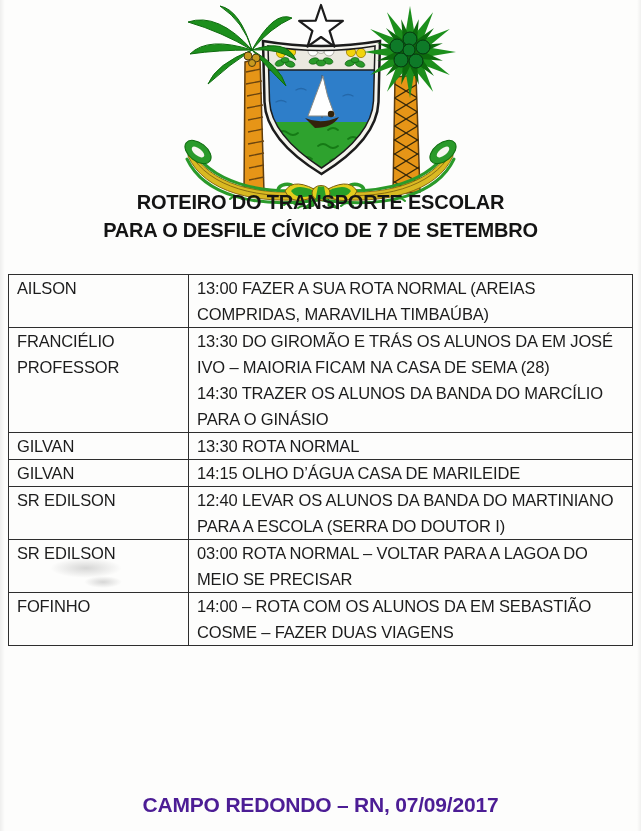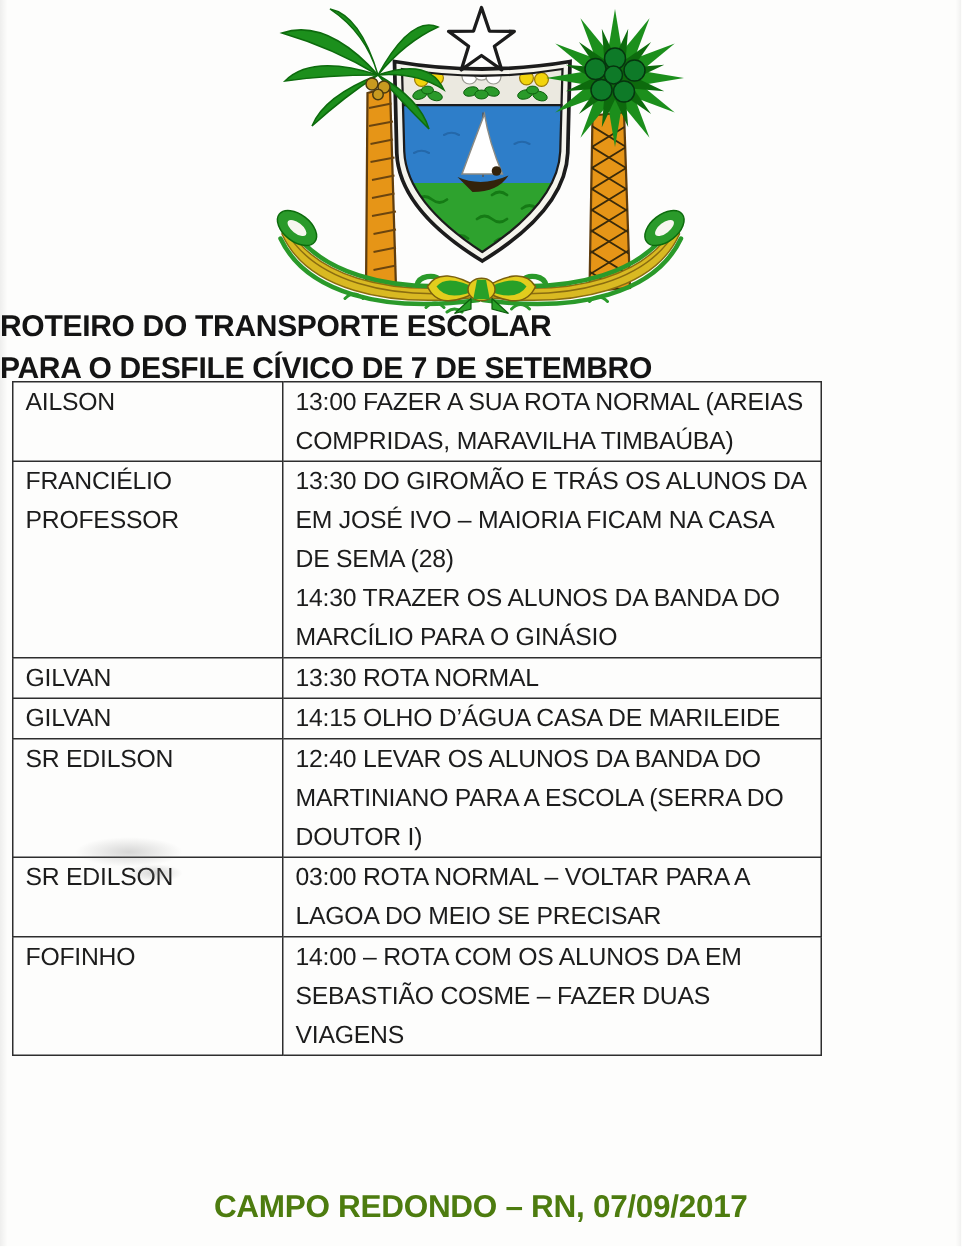--- a/index.html
+++ b/index.html
@@ -9,36 +9,36 @@
     font-family:"Liberation Sans",sans-serif;
     color:var(--d-ink-black,#1f1f1f);
   }
   .page::before{content:"";position:absolute;left:0;top:0;width:5px;height:100%;
     background:linear-gradient(to right,rgba(0,0,0,.06),transparent);pointer-events:none;}
   .page::after{content:"";position:absolute;right:0;top:0;width:4px;height:100%;
     background:linear-gradient(to left,rgba(0,0,0,.05),transparent);pointer-events:none;}
 
   .emblem{position:absolute;left:178px;top:2px;width:285px;height:210px;}
 
-  .title{position:absolute;top:204px;left:0;width:641px;text-align:left;
+  .title{position:absolute;top:188px;left:0;width:641px;text-align:center;
     font-weight:bold;font-size:20px;line-height:28px;letter-spacing:-0.2px;color:#141414;}
 
   table.schedule{
-    position:absolute;top:254px;left:8px;width:540px;
+    position:absolute;top:274px;left:8px;width:625px;
     border-collapse:collapse;table-layout:fixed;
     font-size:16.5px;line-height:26px;letter-spacing:-0.15px;color:#1c1c1c;
   }
   table.schedule col.c1{width:180px;}
   table.schedule td{
     border:1.6px solid var(--d-border-gray,#2e2e2e);
     vertical-align:top;padding:0 6px 0 8px;
   }
 
   .footer{position:absolute;top:793px;left:0;width:641px;text-align:center;
-    font-weight:bold;font-size:21px;letter-spacing:-0.2px;color:#4d7c0f;}
+    font-weight:bold;font-size:21px;letter-spacing:-0.2px;color:#4c1d95;}
 
   .smudge{position:absolute;pointer-events:none;
     background:radial-gradient(ellipse at center,rgba(125,125,125,.30),rgba(125,125,125,0) 70%);}
   .smudge.s1{left:50px;top:558px;width:72px;height:20px;}
   .smudge.s2{left:84px;top:576px;width:38px;height:12px;}
 
   
   .band{fill:var(--c-band-silver,#ebe9e0);}
   .sea{fill:var(--c-sea-blue,#2e7ec9);}
   .field{fill:var(--c-field-green,#2ea22e);}

